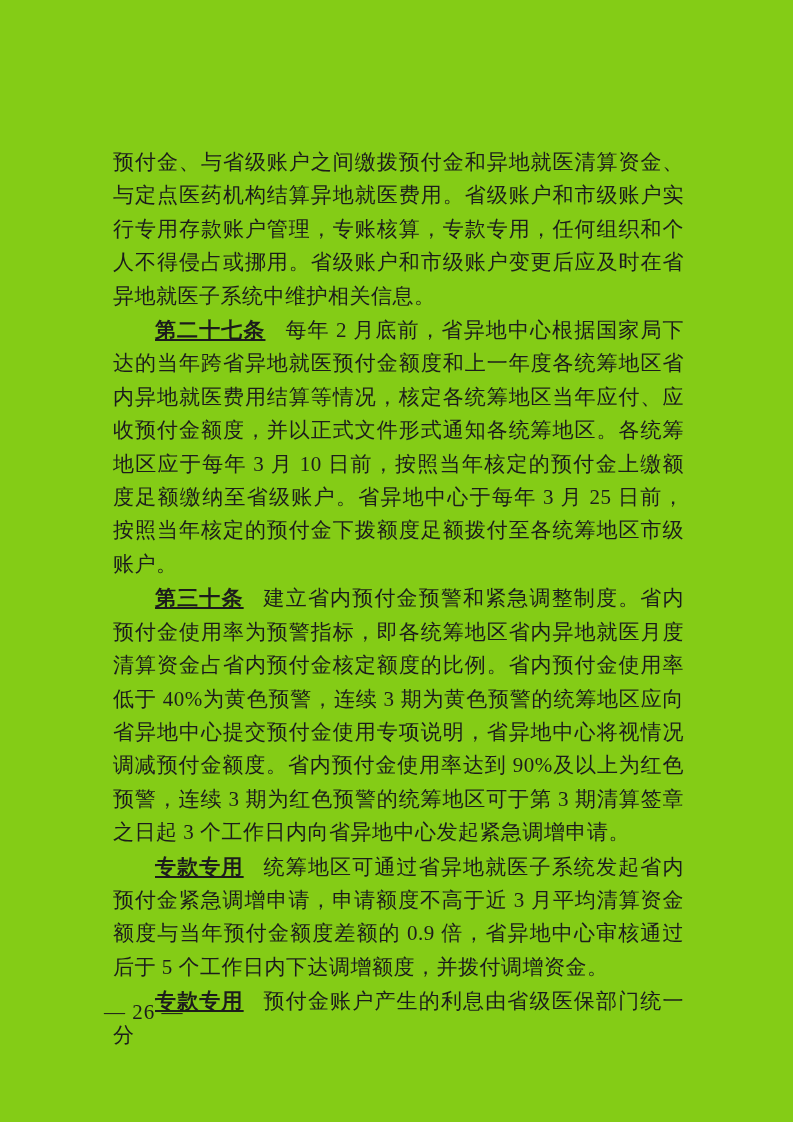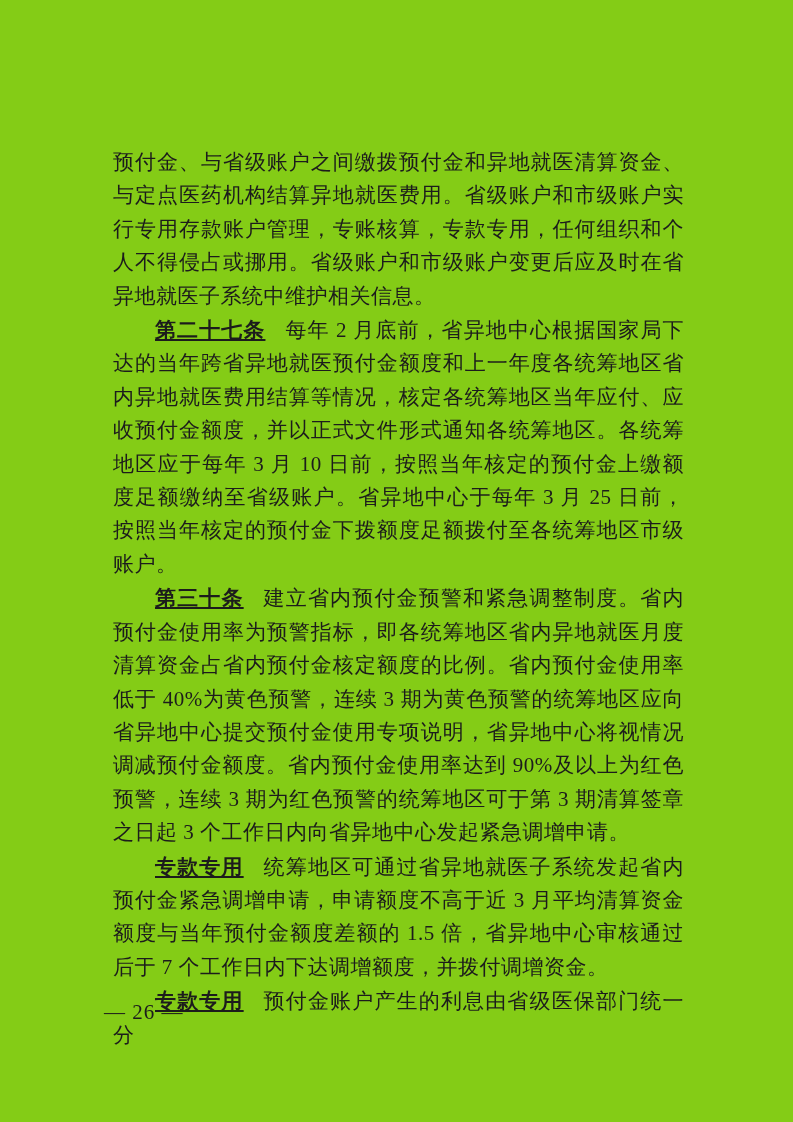--- a/index.html
+++ b/index.html
@@ -54,21 +54,21 @@
 <div class="page">
 
   <div class="content">
 
     <p class="para"><span>预付金、与省级账户之间缴拨预付金和异地就医清算资金、与定点医药机构结算异地就医费用。省级账户和市级账户实行专用存款账户管理，专账核算，专款专用，任何组织和个人不得侵占或挪用。省级账户和市级账户变更后应及时在省异地就医子系统中维护相关信息。</span></p>
 
     <p class="para indented"><span class="section-head">第二十七条</span><span>每年 2 月底前，省异地中心根据国家局下达的当年跨省异地就医预付金额度和上一年度各统筹地区省内异地就医费用结算等情况，核定各统筹地区当年应付、应收预付金额度，并以正式文件形式通知各统筹地区。各统筹地区应于每年 3 月 10 日前，按照当年核定的预付金上缴额度足额缴纳至省级账户。省异地中心于每年 3 月 25 日前，按照当年核定的预付金下拨额度足额拨付至各统筹地区市级账户。</span></p>
 
     <p class="para indented"><span class="section-head">第三十条</span><span>建立省内预付金预警和紧急调整制度。省内预付金使用率为预警指标，即各统筹地区省内异地就医月度清算资金占省内预付金核定额度的比例。省内预付金使用率低于 40%为黄色预警，连续 3 期为黄色预警的统筹地区应向省异地中心提交预付金使用专项说明，省异地中心将视情况调减预付金额度。省内预付金使用率达到 90%及以上为红色预警，连续 3 期为红色预警的统筹地区可于第 3 期清算签章之日起 3 个工作日内向省异地中心发起紧急调增申请。</span></p>
 
-    <p class="para indented"><span class="section-head">专款专用</span><span>统筹地区可通过省异地就医子系统发起省内预付金紧急调增申请，申请额度不高于近 3 月平均清算资金额度与当年预付金额度差额的 1.5 倍，省异地中心审核通过后于 7 个工作日内下达调增额度，并拨付调增资金。</span></p>
+    <p class="para indented"><span class="section-head">专款专用</span><span>统筹地区可通过省异地就医子系统发起省内预付金紧急调增申请，申请额度不高于近 3 月平均清算资金额度与当年预付金额度差额的 0.9 倍，省异地中心审核通过后于 5 个工作日内下达调增额度，并拨付调增资金。</span></p>
 
     <p class="para indented"><span class="section-head">专款专用</span><span>预付金账户产生的利息由省级医保部门统一分</span></p>
 
   </div>
 
   <div class="page-number">— 26 —</div>
 
 </div>
 
 </body></html>

